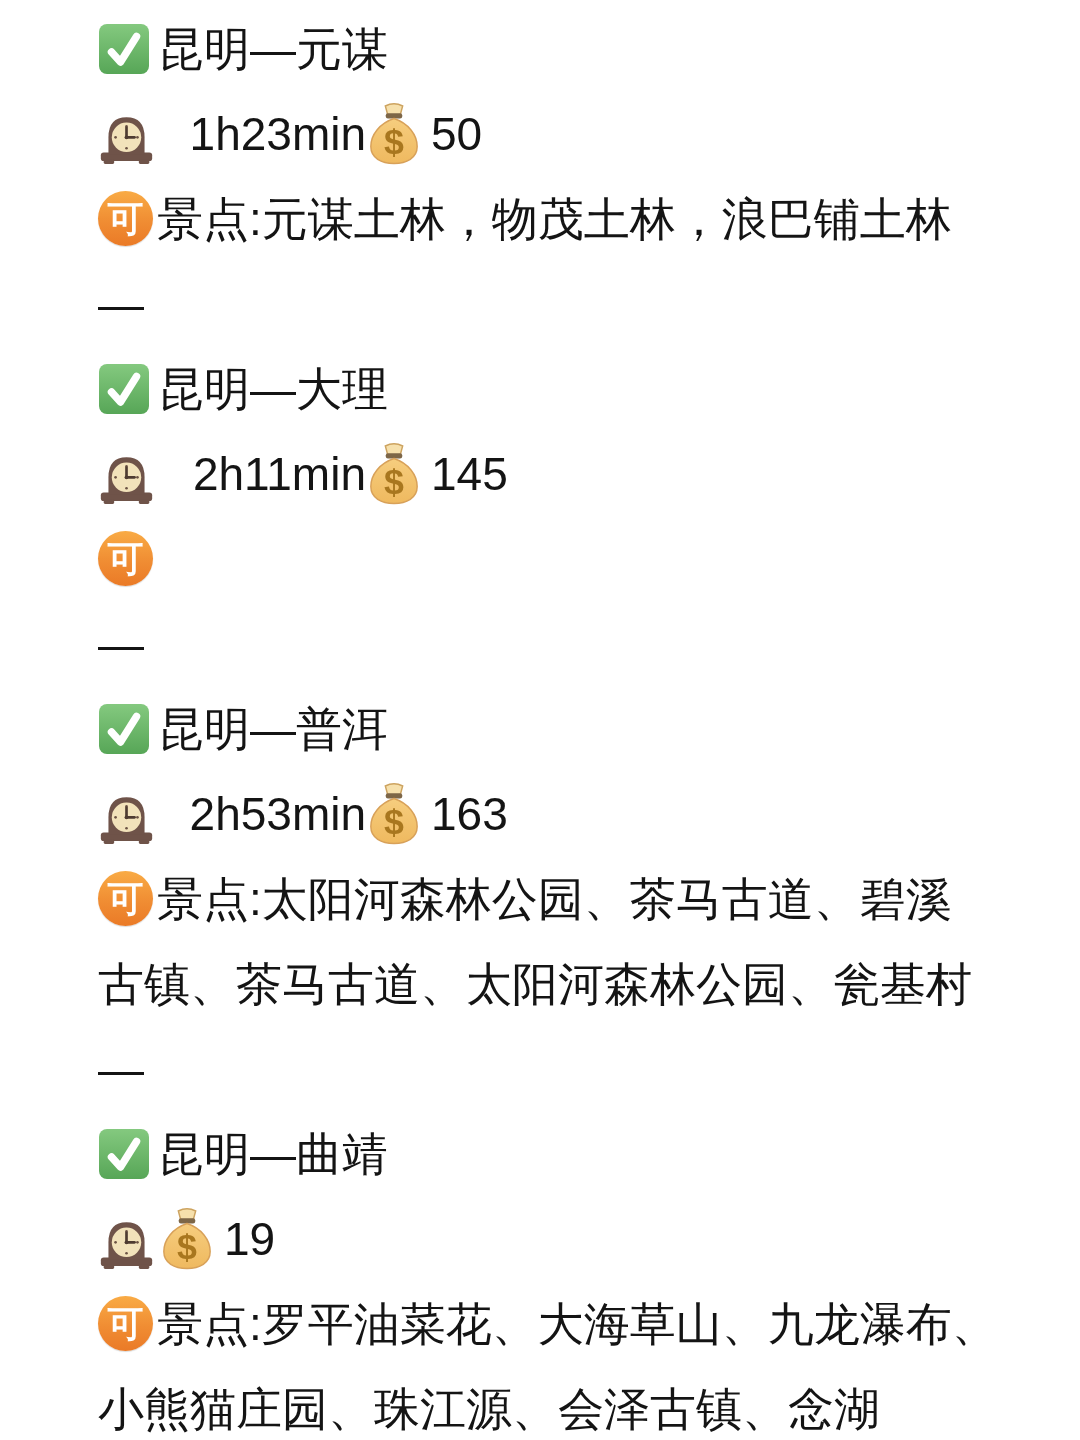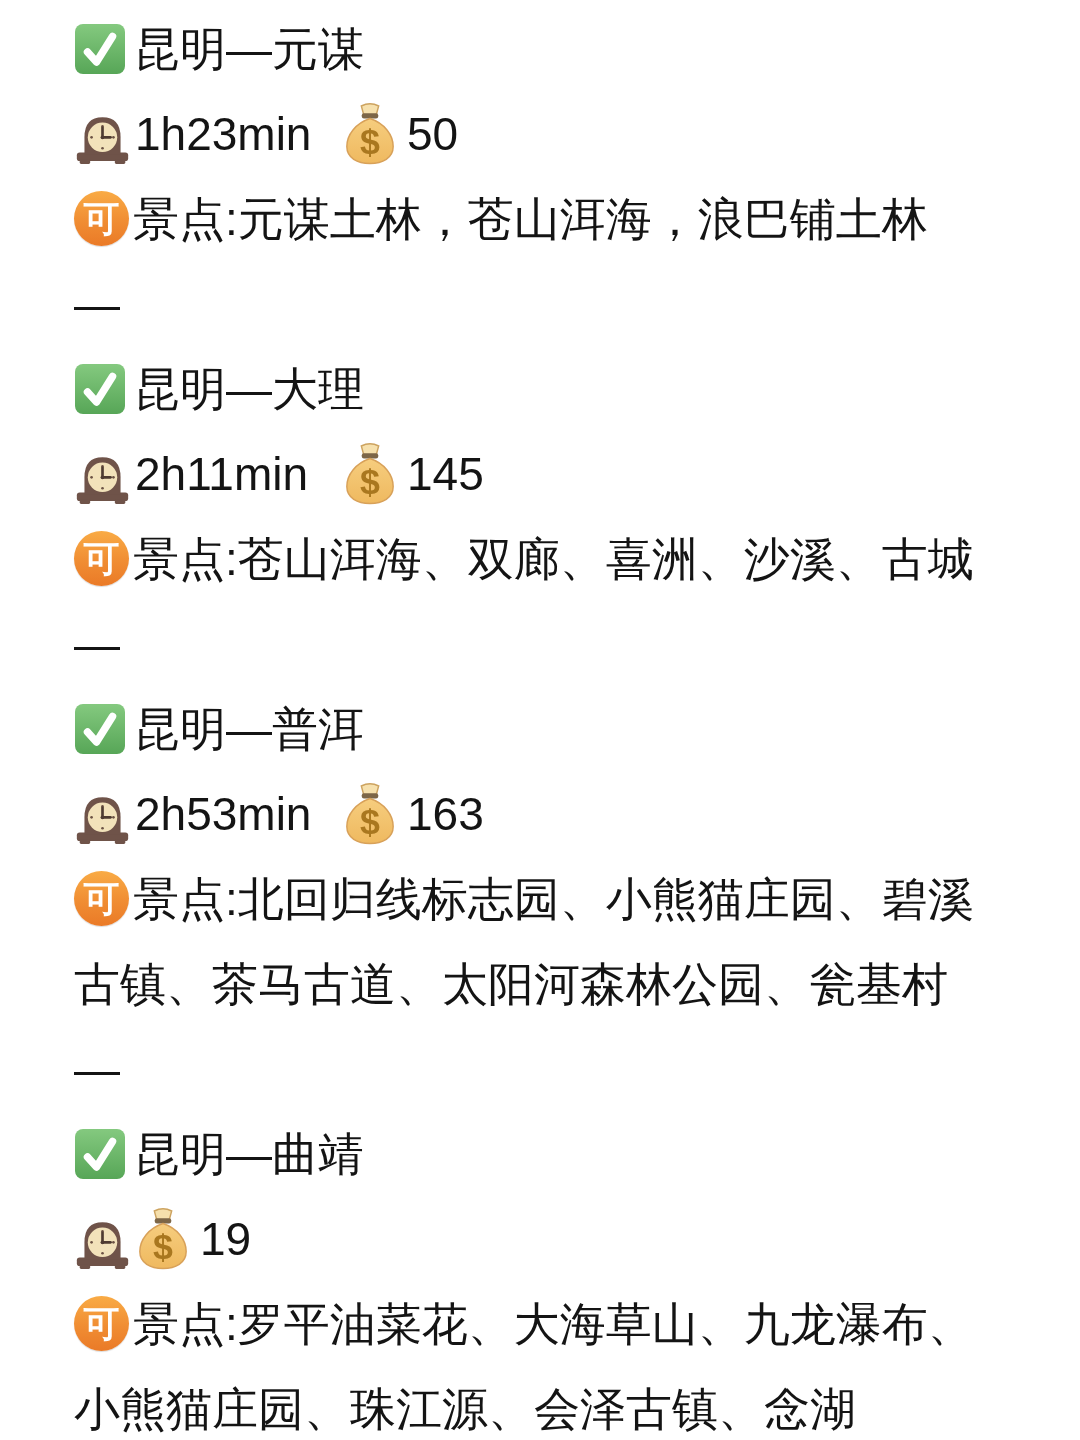--- a/index.html
+++ b/index.html
@@ -17,32 +17,33 @@
   .note {
     padding: 6px 24px 0 74px;
   }
   .line {
     height: 85px;
     display: flex;
     align-items: center;
     font-size: 46px;
     line-height: 1;
     white-space: nowrap;
+    margin-left: 24px;
   }
   .icon {
     flex: 0 0 auto;
     display: inline-flex;
     align-items: center;
     justify-content: center;
   }
   .icon.check { margin-right: 8px; }
   .icon.clock { margin-right: 4px; }
   .icon.bag   { margin-right: 9px; }
   .icon.can   { margin-right: 4px; }
-  .duration { min-width: 207px; }
+  .duration { min-width: 207px; text-align: right; }
   .title, .sights, .cont, .price, .sep { color: #141414; }
   .can-badge {
     width: 55px;
     height: 55px;
     border-radius: 50%;
     background: linear-gradient(180deg, #f9ab45 0%, #f08d33 55%, #ea7a27 100%);
     display: flex;
     align-items: center;
     justify-content: center;
     color: #ffffff;
@@ -114,21 +115,21 @@
         <svg width="56" height="62">
             <use href="#sym-bag"></use>
           </svg>
       </span>
       <span class="price">50</span>
     </div>
     <div class="line">
       <span class="icon can">
         <span class="can-badge">可</span>
       </span>
-      <span class="sights">景点:元谋土林，苍山洱海，浪巴铺土林</span>
+      <span class="sights">景点:元谋土林，物茂土林，浪巴铺土林</span>
     </div>
     <div class="line">
       <span class="sep">—</span>
     </div>
   </section>
 
   <section>
     <div class="line">
       <span class="icon check">
         <svg width="52" height="52">
@@ -148,21 +149,20 @@
         <svg width="56" height="62">
             <use href="#sym-bag"></use>
           </svg>
       </span>
       <span class="price">145</span>
     </div>
     <div class="line">
       <span class="icon can">
         <span class="can-badge">可</span>
       </span>
-      <span class="sights">景点:苍山洱海、双廊、喜洲、沙溪、古城</span>
     </div>
     <div class="line">
       <span class="sep">—</span>
     </div>
   </section>
 
   <section>
     <div class="line">
       <span class="icon check">
         <svg width="52" height="52">
@@ -182,21 +182,21 @@
         <svg width="56" height="62">
             <use href="#sym-bag"></use>
           </svg>
       </span>
       <span class="price">163</span>
     </div>
     <div class="line">
       <span class="icon can">
         <span class="can-badge">可</span>
       </span>
-      <span class="sights">景点:北回归线标志园、小熊猫庄园、碧溪</span>
+      <span class="sights">景点:太阳河森林公园、茶马古道、碧溪</span>
     </div>
     <div class="line">
       <span class="cont">古镇、茶马古道、太阳河森林公园、瓮基村</span>
     </div>
     <div class="line">
       <span class="sep">—</span>
     </div>
   </section>
 
   <section>

